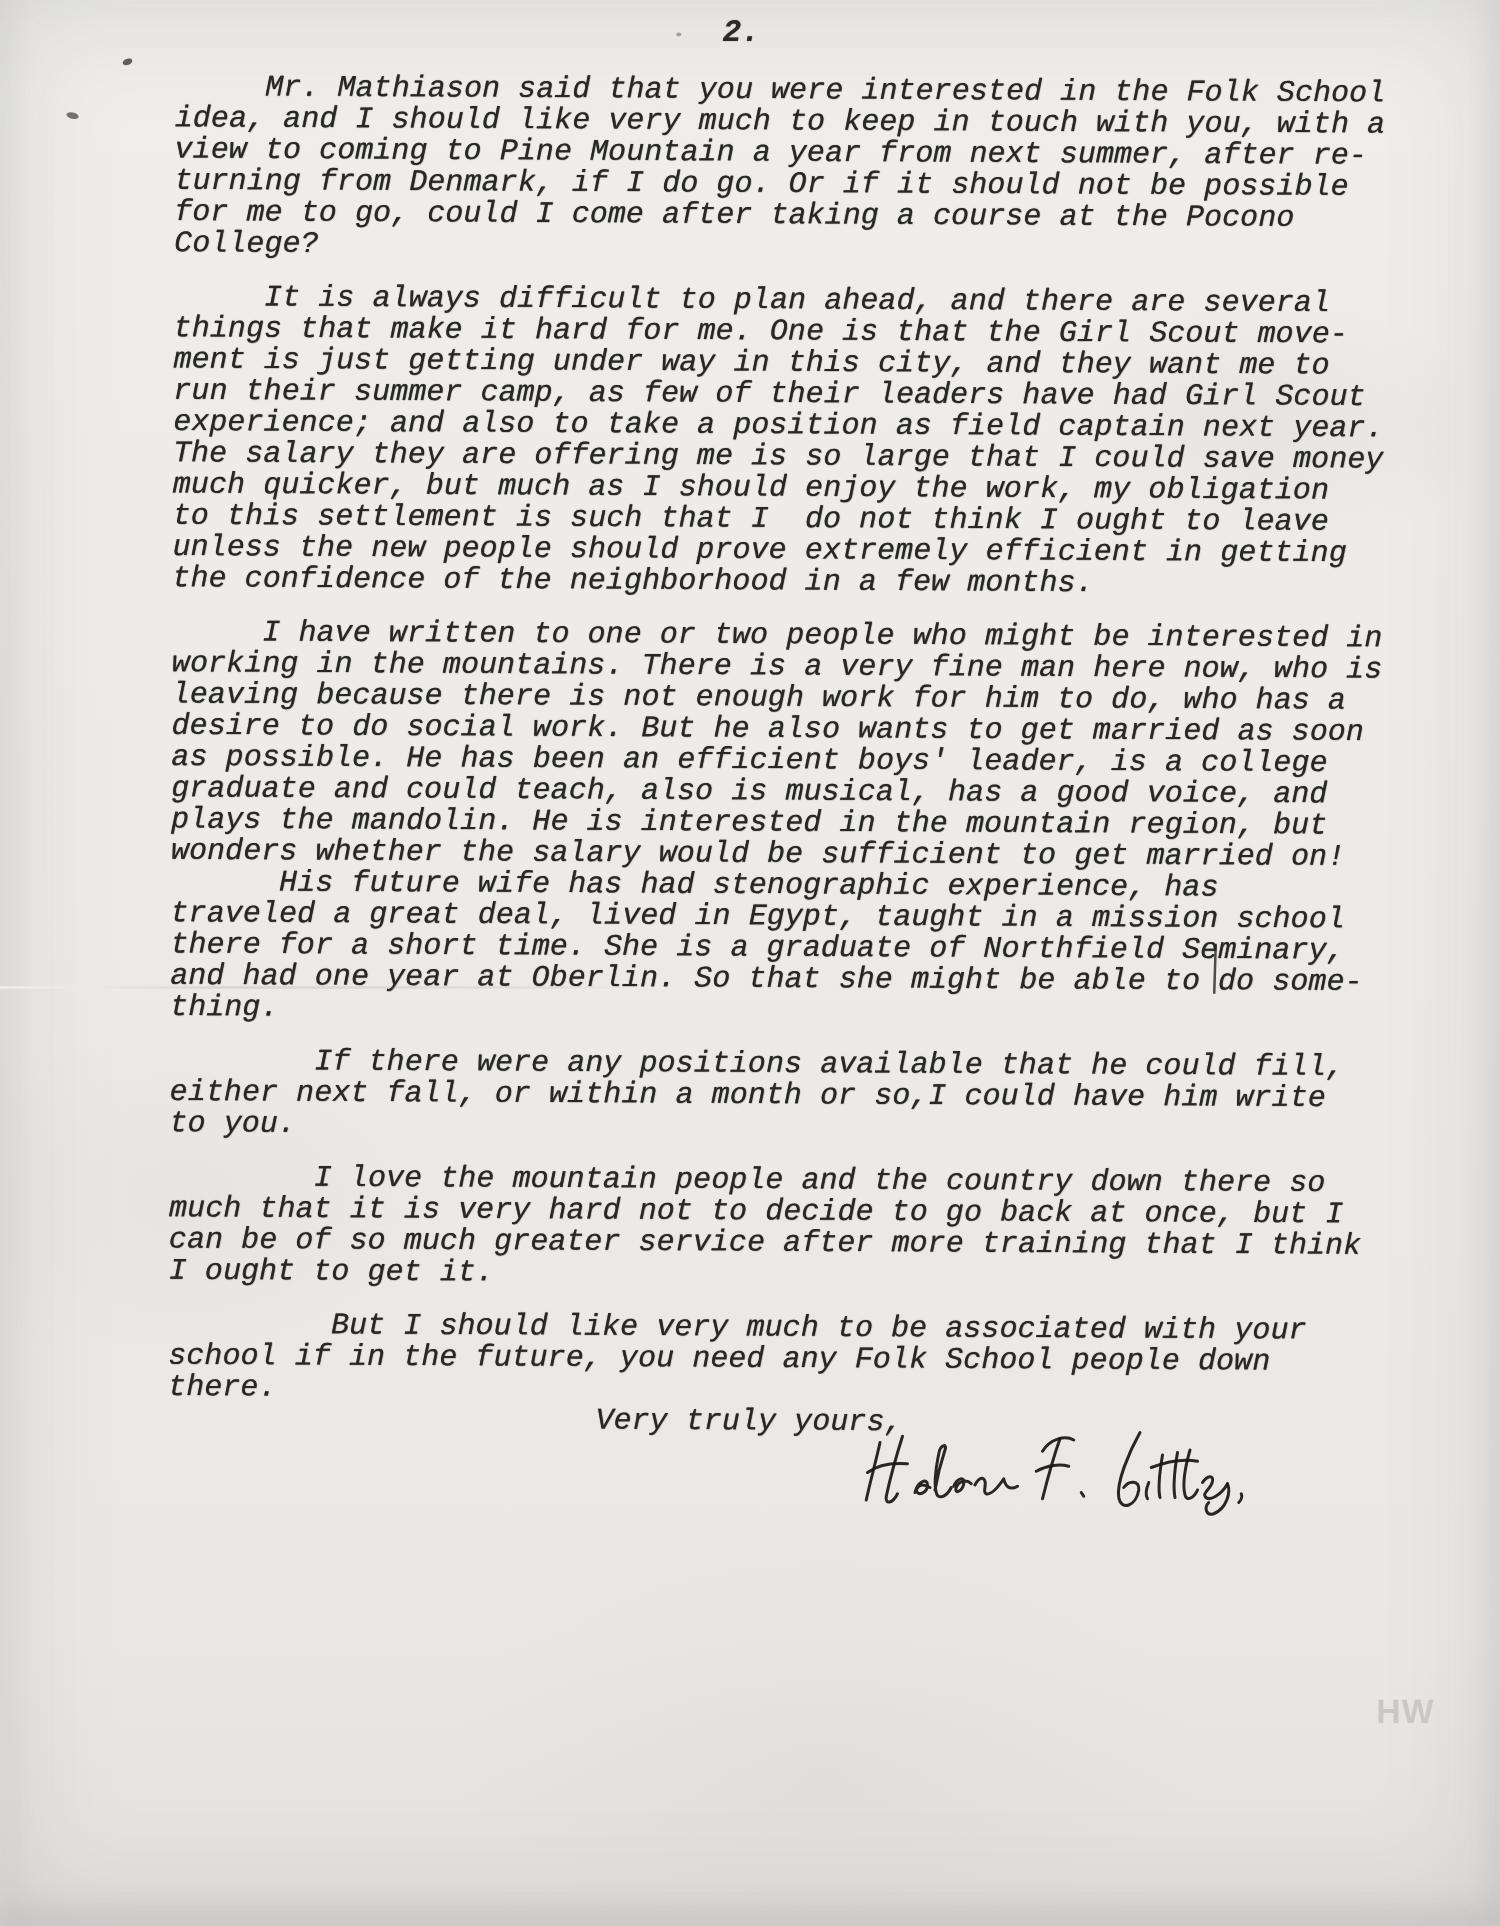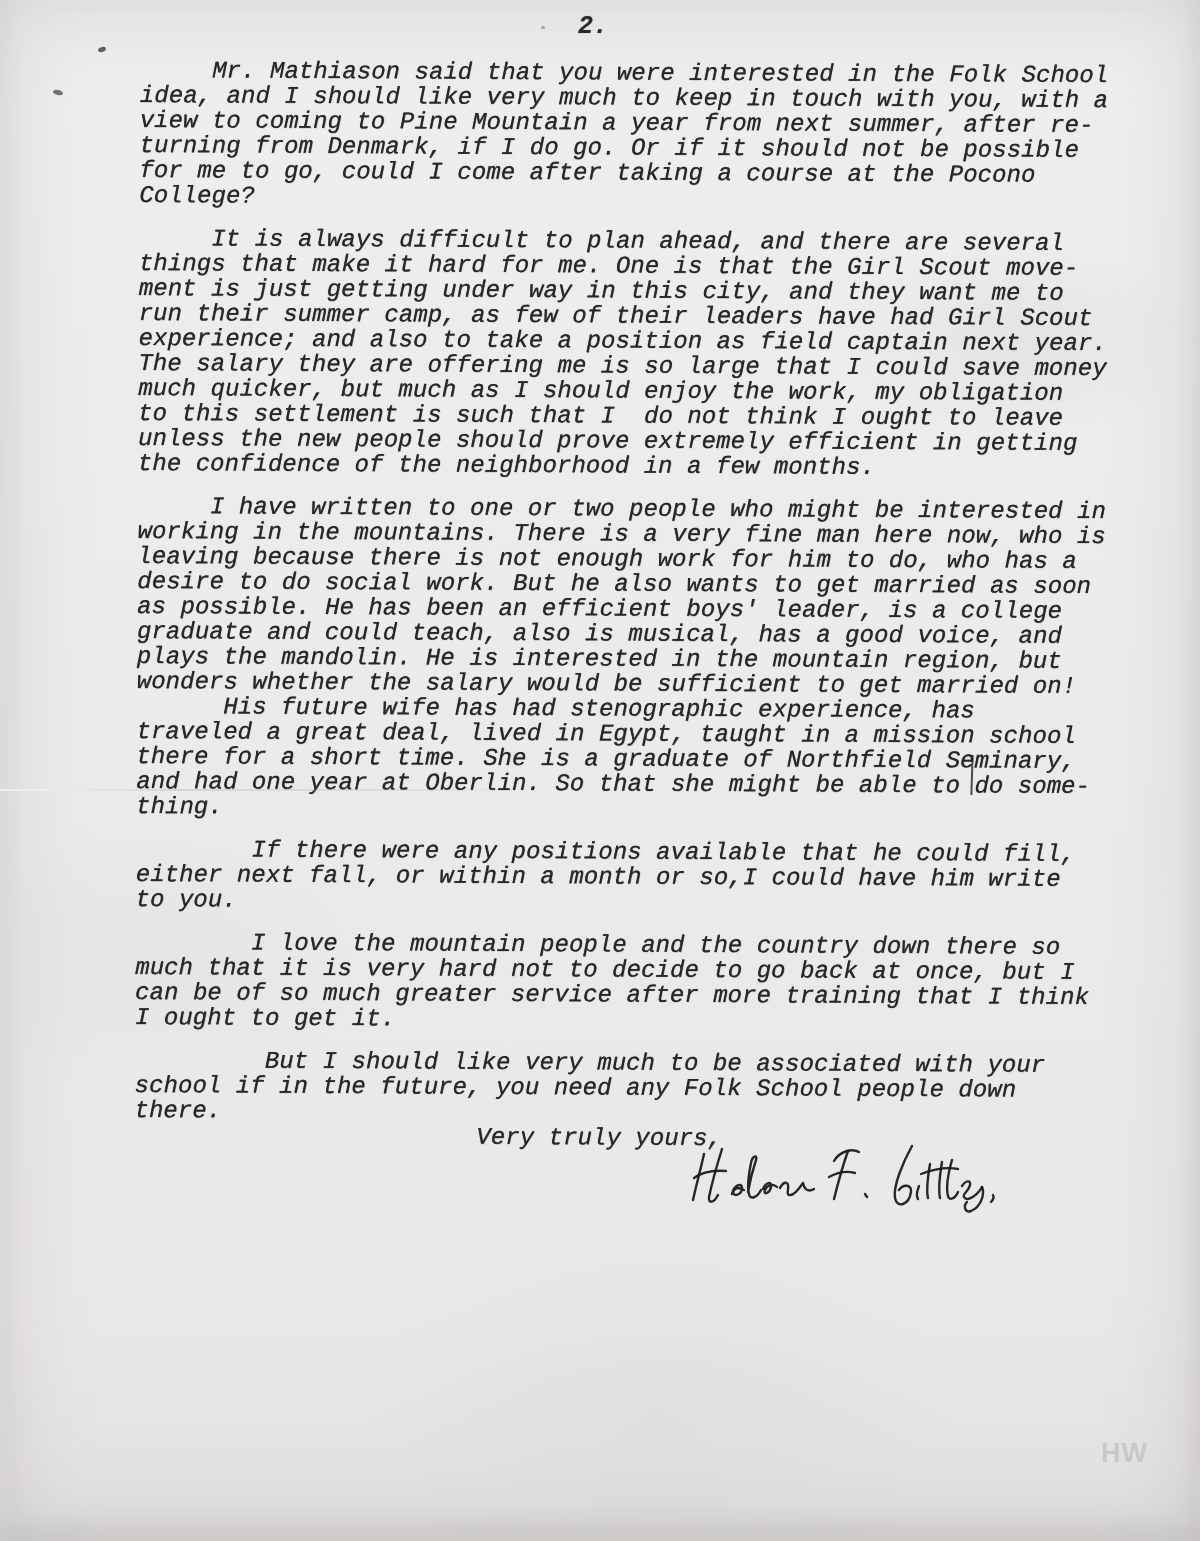--- a/index.html
+++ b/index.html
@@ -101,21 +101,21 @@
   .speck {
     position: absolute;
     border-radius: 50%;
   }
   .speck-1 { left: 98px;  top: 47px; width: 8px; height: 5px; background: #3c3c3a; opacity: .8;  transform: rotate(-20deg); }
   .speck-2 { left: 53px;  top: 90px; width: 10px; height: 5px; background: #4a4a46; opacity: .75; transform: rotate(14deg); }
   .speck-3 { left: 541px; top: 26px; width: 4px; height: 3px; background: #8c8c88; opacity: .8; }
   .watermark {
     position: absolute;
     left: 1101px;
-    top: 1438px;
+    top: 1354px;
     font-family: "Liberation Sans", sans-serif;
     font-size: 27px;
     font-weight: 600;
     letter-spacing: 1px;
     color: #c8c8c6;
   }
 </style>
 </head>
 <body>
 

